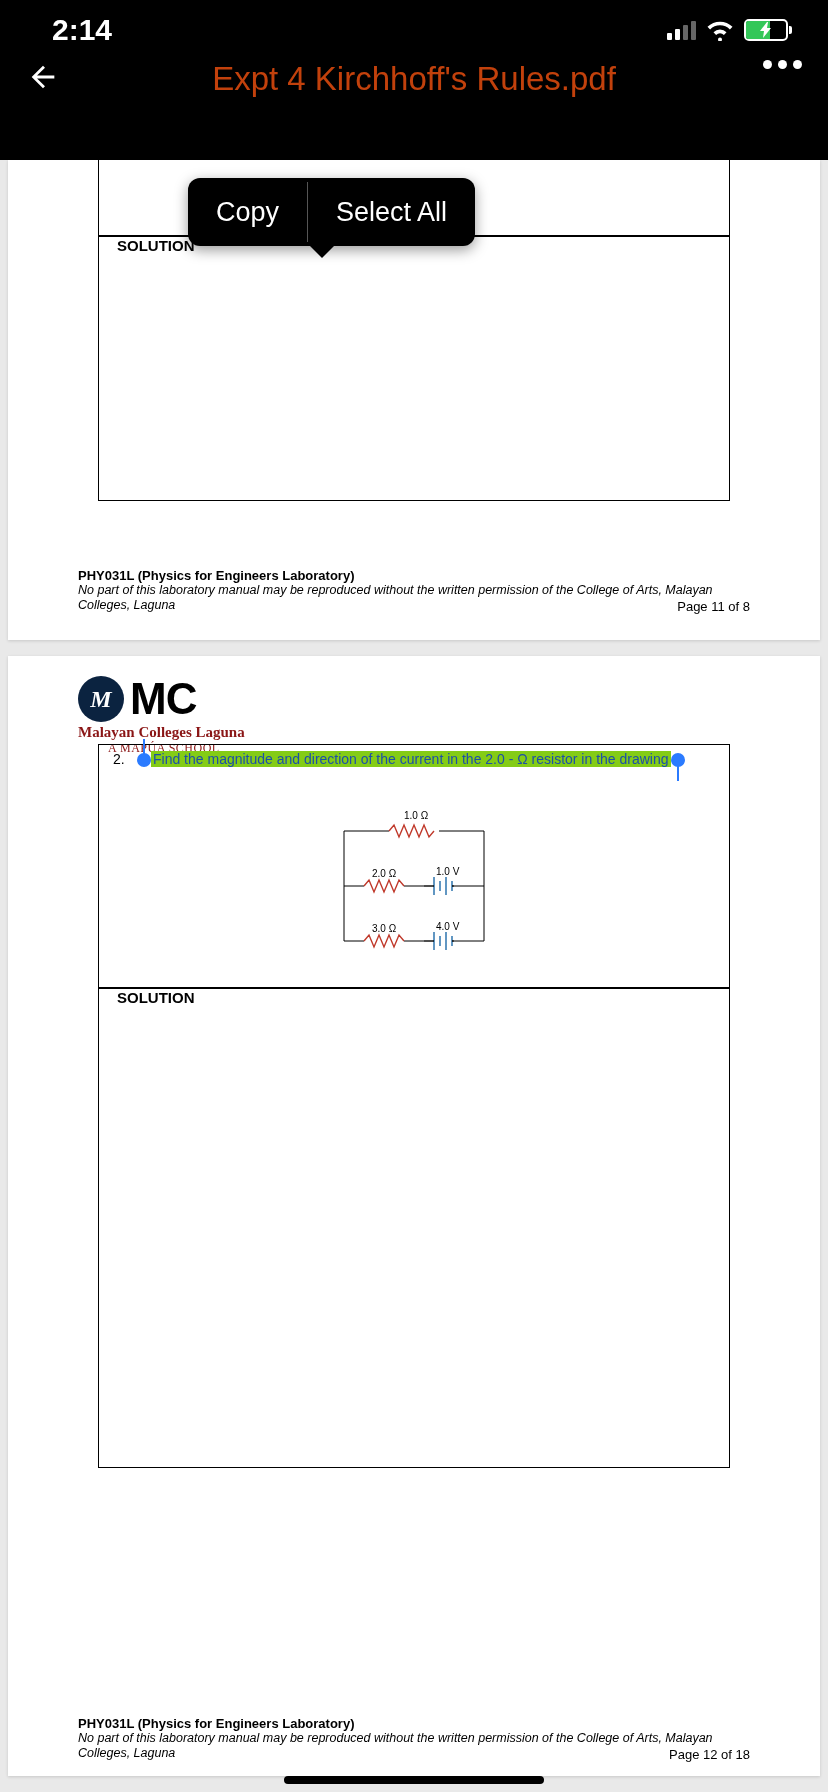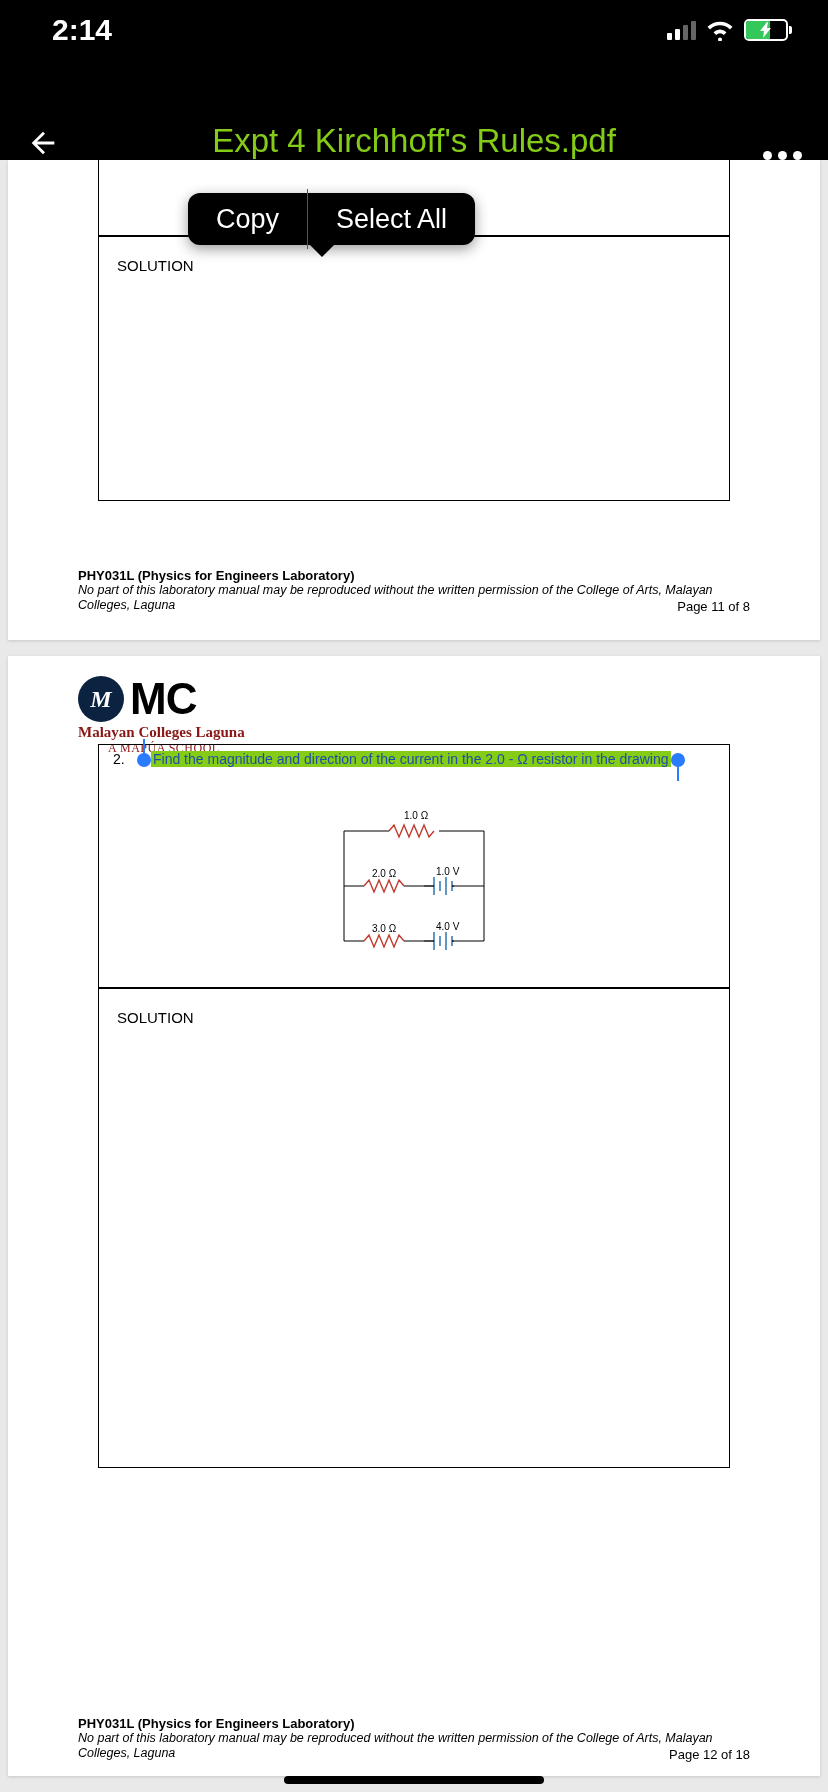--- a/index.html
+++ b/index.html
@@ -12,36 +12,36 @@
   .sig-bars span:nth-child(1){height:7px;}
   .sig-bars span:nth-child(2){height:11px;}
   .sig-bars span:nth-child(3){height:15px;background:#666;}
   .sig-bars span:nth-child(4){height:19px;background:#666;}
   .wifi-icon svg{display:block;}
   .batt { width:44px; height:22px; border:2px solid #fff; border-radius:5px; position:relative; display:flex; align-items:center; }
   .batt::after{content:"";position:absolute;right:-6px;top:5px;width:3px;height:8px;background:#fff;border-radius:0 2px 2px 0;}
   .batt-fill{height:100%;width:60%;background:#34c759;border-radius:2px 0 0 2px;}
   .batt-bolt{position:absolute;left:50%;top:50%;transform:translate(-50%,-50%);}
 
-  .nav-bar { height:100px; display:flex; align-items:flex-end; padding:0 26px; color:#84cc16; }
+  .nav-bar { height:100px; display:flex; align-items:flex-start; padding:0 26px; color:#c2410c; }
   .back-btn { width:50px; display:flex; align-items:center; }
   .title { flex:1; text-align:center; font-size:33px; font-weight:400; }
   .more-btn { width:50px; display:flex; justify-content:flex-end; align-items:center; gap:6px; }
   .more-btn span{width:9px;height:9px;background:#fff;border-radius:50%;}
 
   .viewport { position:absolute; top:160px; left:0; right:0; bottom:0; background:#e9e9e9; overflow:hidden; }
 
   .page { background:#fff; margin:0 8px 16px 8px; box-shadow:0 1px 3px rgba(0,0,0,.15); position:relative; }
   .page1 { height:480px; }
   .page2 { height:1120px; }
 
   .doc-box { border:1px solid #000; position:absolute; }
   .p1-boxA { left:90px; right:90px; top:0; height:76px; border-top:none; }
   .p1-boxB { left:90px; right:90px; top:76px; height:265px; }
-  .sol-label { position:absolute; top:20px; left:18px; font-size:15px; font-weight:400; }
+  .sol-label { position:absolute; top:0; left:18px; font-size:15px; font-weight:700; }
 
   .p1-footer { position:absolute; left:70px; right:70px; bottom:26px; }
   .ft-course { font-size:13px; font-weight:700; }
   .ft-disc { font-size:12.5px; font-style:italic; line-height:1.25; }
   .ft-page { position:absolute; right:0; bottom:0; font-size:13px; }
 
   .p2-logo { position:absolute; top:18px; left:70px; display:flex; align-items:center; gap:6px; }
   .logo-badge{width:46px;height:46px;border-radius:50%;background:#0b2340;display:flex;align-items:center;justify-content:center;color:#fff;font-weight:900;font-style:italic;font-size:24px;font-family:Georgia,serif;}
   .logo-mc{font-size:44px;font-weight:700;letter-spacing:-1px;}
   .p2-sub { position:absolute; top:68px; left:70px; font-family:Georgia,'Times New Roman',serif; }
@@ -55,21 +55,21 @@
   .q-text .hl{background:#84cc16;color:#1c4ea8;padding:0 2px;}
   .sel-start,.sel-end{display:inline-block;width:14px;height:14px;background:#2b7bff;border-radius:50%;vertical-align:middle;position:relative;}
   .sel-start::after{content:"";position:absolute;left:6px;top:-14px;width:2px;height:16px;background:#2b7bff;}
   .sel-end::after{content:"";position:absolute;left:6px;top:12px;width:2px;height:16px;background:#2b7bff;}
 
   .circuit{position:absolute;left:50%;top:56px;transform:translateX(-50%);}
 
   .p2-solbox{ left:90px; right:90px; top:332px; height:480px; }
   .p2-footer{ position:absolute; left:70px; right:70px; bottom:14px; }
 
-  .context-menu{position:absolute;z-index:30;background:#000;border-radius:12px;display:flex;align-items:center;height:52px;box-shadow:0 4px 14px rgba(0,0,0,.4);margin-top:15px;}
+  .context-menu{position:absolute;z-index:30;background:#000;border-radius:12px;display:flex;align-items:center;height:68px;box-shadow:0 4px 14px rgba(0,0,0,.4);}
   .cm-item{color:#fff;font-size:27px;padding:0 28px;white-space:nowrap;}
   .cm-div{width:1px;height:60px;background:#555;}
   .cm-caret{position:absolute;bottom:-12px;left:120px;width:0;height:0;border-left:14px solid transparent;border-right:14px solid transparent;border-top:14px solid #000;}
 
   .home-ind{position:absolute;bottom:8px;left:50%;transform:translateX(-50%);width:260px;height:8px;background:#000;border-radius:4px;}
 </style>
 </head>
 <body>
 
 <div class="status-bar">

